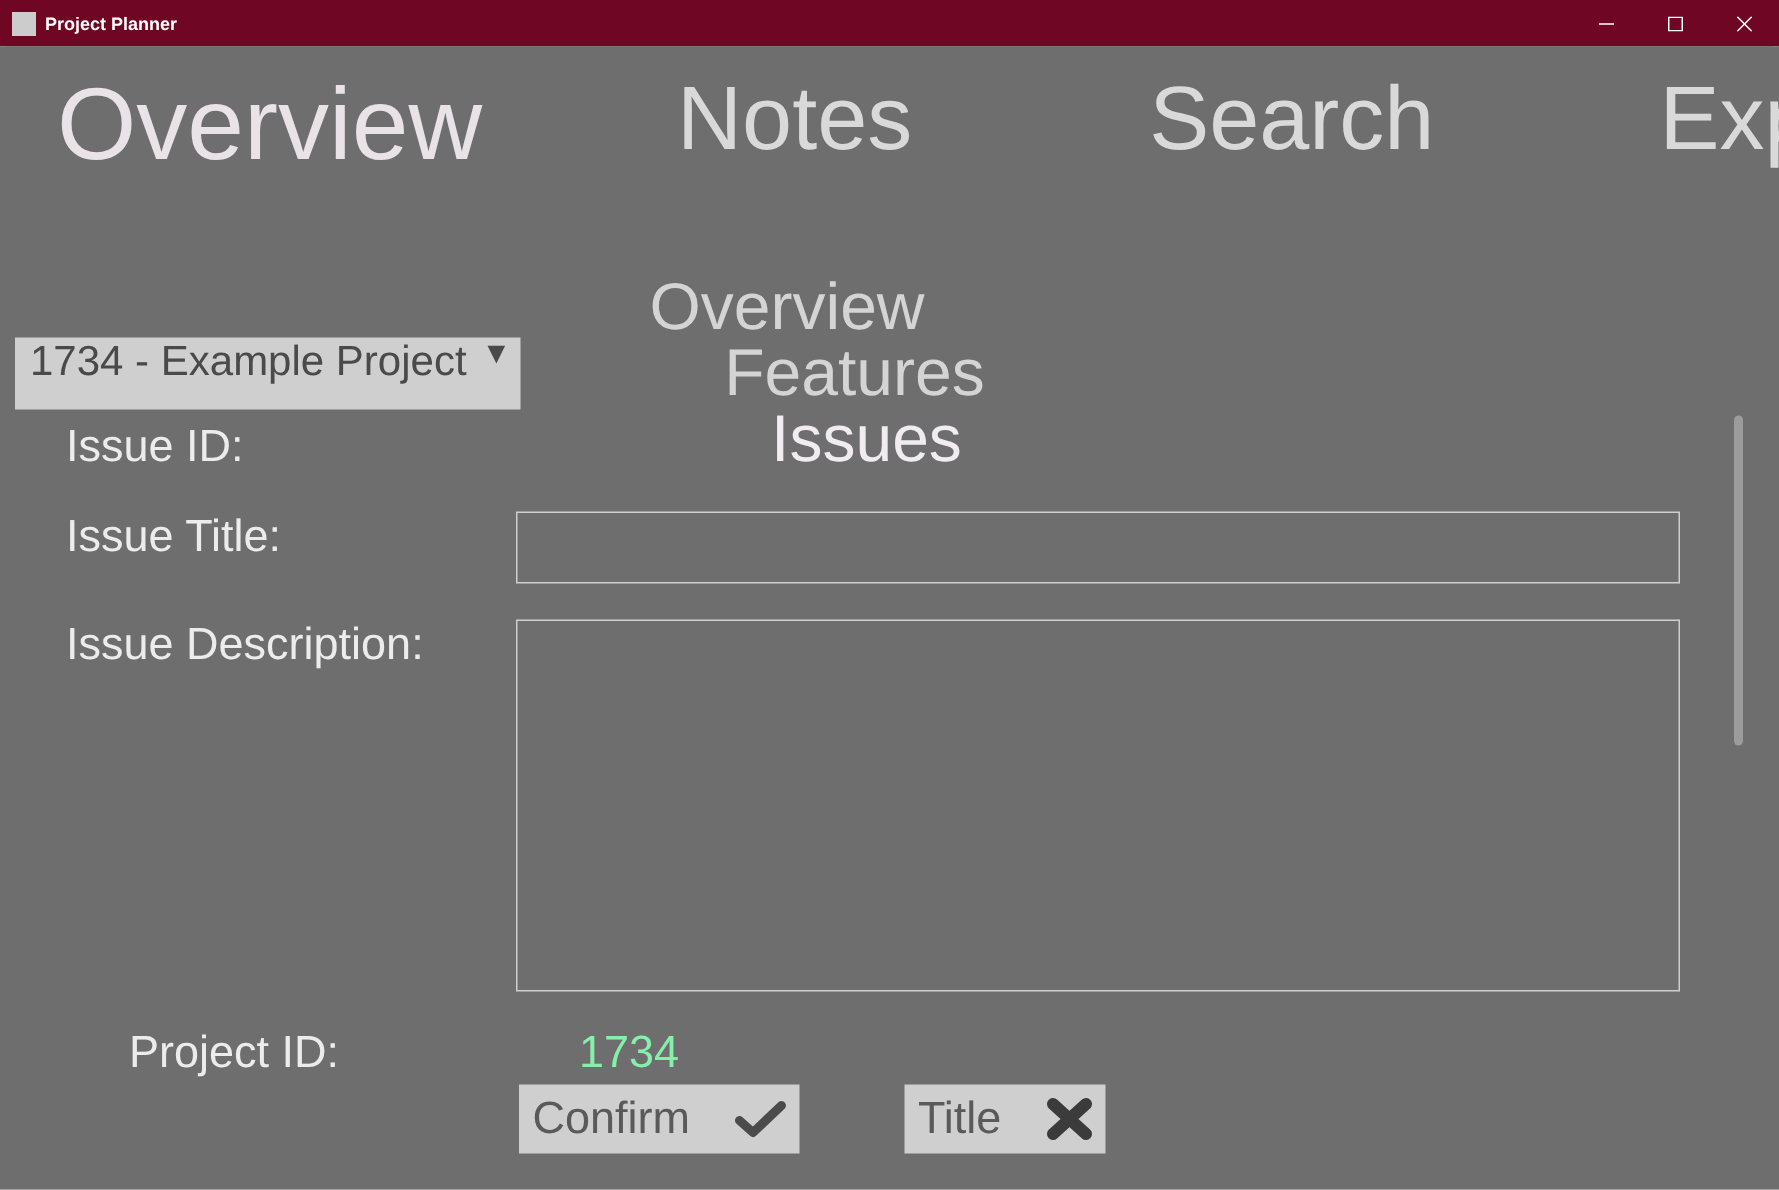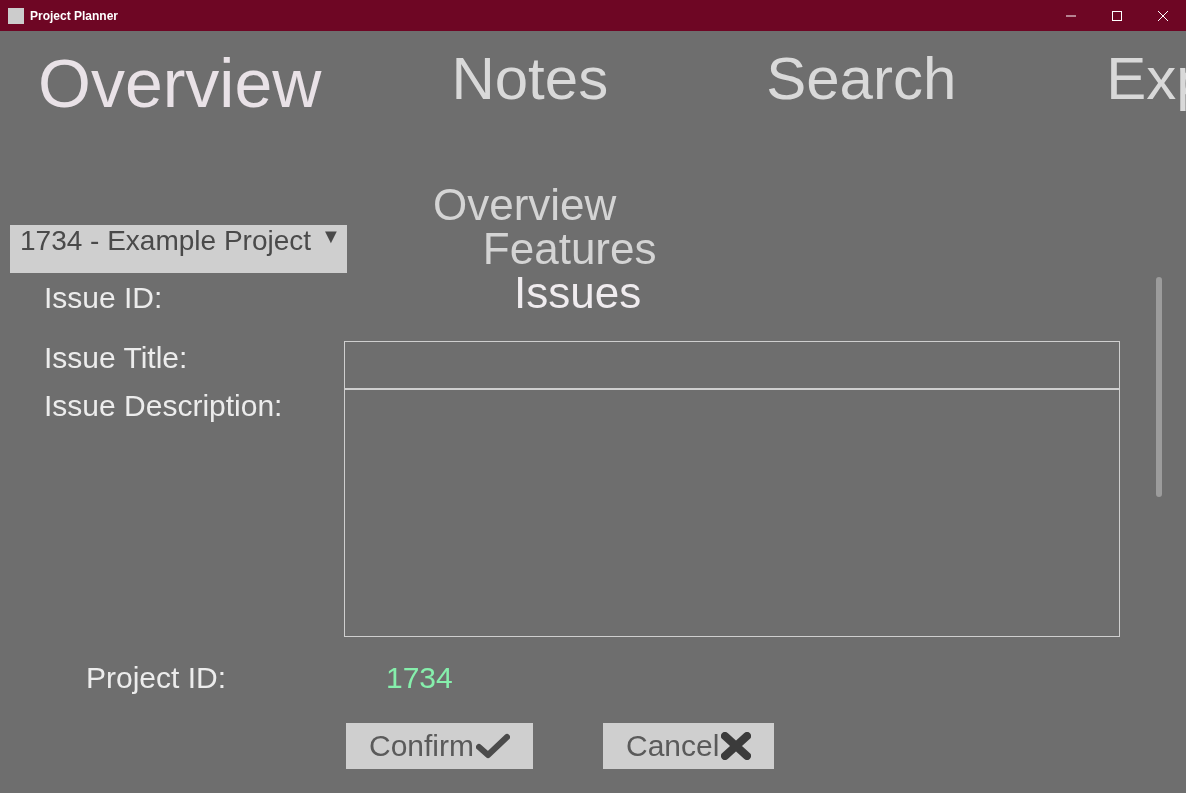--- a/index.html
+++ b/index.html
@@ -115,21 +115,21 @@
     width:1090px;
     color:#ececec;
     font-weight:200;
   }
   .row { display:flex; align-items:flex-start; }
   .label { font-size:30px; width:300px; flex:0 0 300px; }
   .val   { font-size:30px; color:#86efac; }
 
   .r-id    { margin-top:0px; }
   .r-title { margin-top:26px; }
-  .r-desc  { }
+  .r-desc  { margin-top:24px; }
   .r-proj  { margin-top:24px;margin-left:42px; }
 
   .input {
     width:776px;
     height:48px;
     background:transparent;
     border:1px solid #cfcfcf;
   }
   .textarea {
     width:776px;
@@ -148,22 +148,22 @@
   }
   .btn {
     height:46px;
     background:#cfcfcf;
     display:flex;
     align-items:center;
     justify-content:center;
     color:#5a5a5a;
     font-size:30px;
     font-weight:300;
-    padding:0 23px;
-    gap:2px;
+    padding:0 9px;
+    gap:30px;
     cursor:pointer;
   }
   .btn svg { display:block; }
 
   
   .scrollbar {
     position:absolute;
     top:246px;
     right:20px;
     width:6px;
@@ -241,21 +241,21 @@
     <div class="buttons">
       <div class="btn">
         <span>Confirm</span>
         <span>
           <svg width="34" height="26" viewBox="0 0 34 26">
               <path d="M3 14 L12 22 L31 4" fill="none" stroke="#4b4b4b" stroke-width="6" stroke-linecap="round" stroke-linejoin="round"></path>
             </svg>
         </span>
       </div>
       <div class="btn">
-        <span>Cancel</span>
+        <span>Title</span>
         <span>
           <svg width="30" height="28" viewBox="0 0 30 28">
               <path d="M4 4 L26 24 M26 4 L4 24" stroke="#3b3b3b" stroke-width="8" stroke-linecap="round"></path>
             </svg>
         </span>
       </div>
     </div>
 
     <div class="scrollbar"></div>
 

